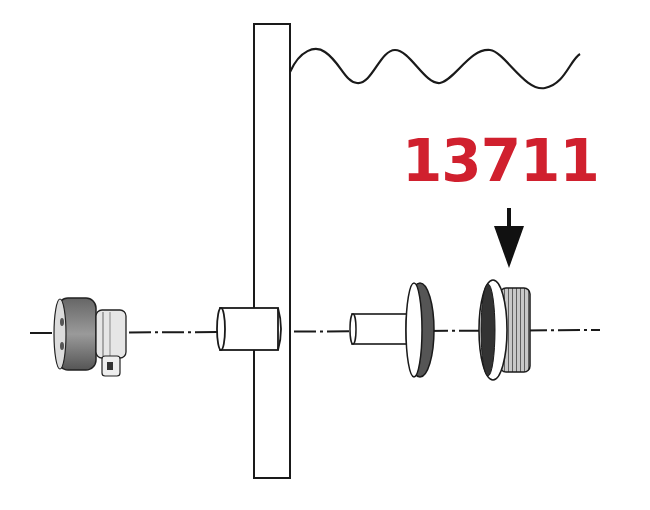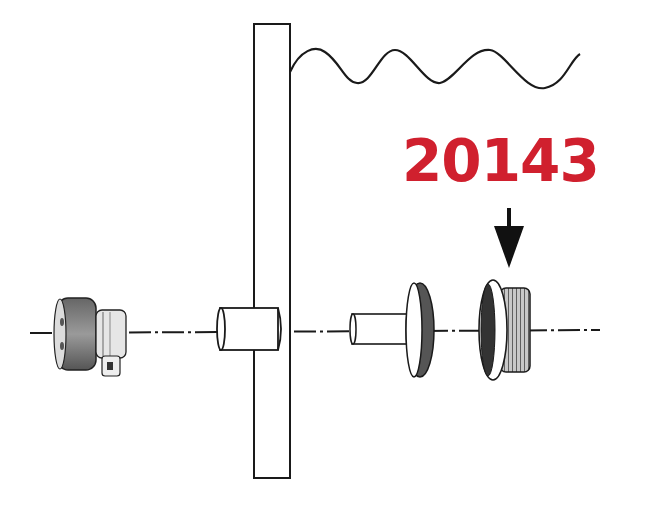--- a/index.html
+++ b/index.html
@@ -67,13 +67,13 @@
     <ellipse cx="493" cy="330" rx="14" ry="50" fill="#ffffff" stroke="#1a1a1a" stroke-width="1.6"></ellipse>
     <ellipse cx="488" cy="330" rx="7" ry="46" fill="#333" stroke="#1a1a1a" stroke-width="1"></ellipse>
   </g>
 
   <g>
     <line x1="509" y1="208" x2="509" y2="240" stroke="#111" stroke-width="4"></line>
     <polygon points="494,226 524,226 509,268" fill="#111"></polygon>
   </g>
 </svg>
 
-<div class="part-label">20143</div>
+<div class="part-label">13711</div>
 
 </body></html>

